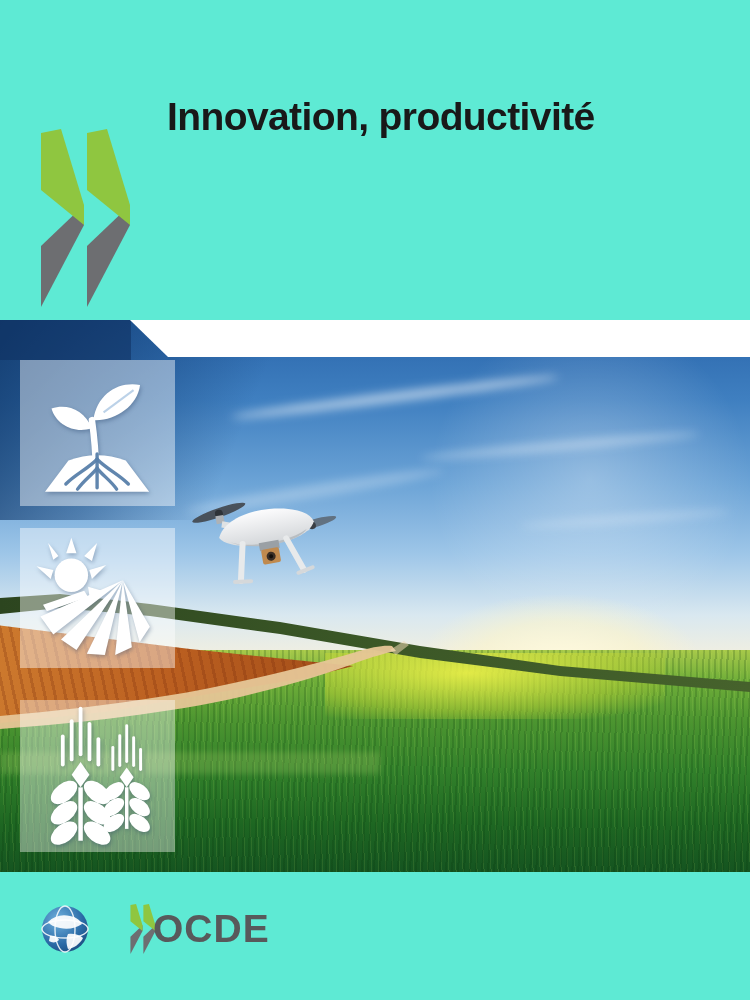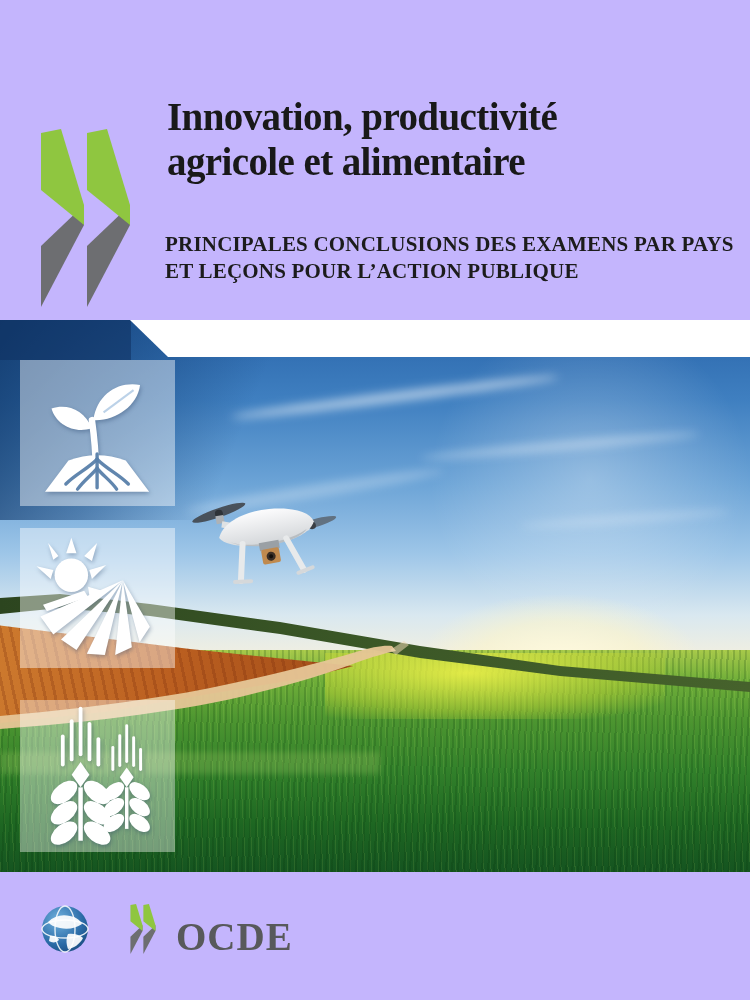--- a/index.html
+++ b/index.html
@@ -1,17 +1,17 @@
 <!DOCTYPE html>
 <html><head>
 <meta charset="utf-8">
 <style>
   html,body{margin:0;padding:0;background:#ffffff;}
-  #cover{position:relative;width:750px;height:1000px;background:#c4b5fd;overflow:hidden;
-         font-family:Liberation Serif, serif;}
+  #cover{position:relative;width:750px;height:1000px;background:#5eead4;overflow:hidden;
+         font-family:Liberation Sans, sans-serif;}
   
   #oecd-logo{position:absolute;left:40px;top:129px;width:95px;height:178px;}
   #title{position:absolute;left:167px;top:94px;width:570px;
          font-size:39px;line-height:45px;font-weight:bold;color:#191919;letter-spacing:-0.6px;}
   #subtitle{position:absolute;left:165px;top:231px;width:575px;
          font-size:21px;line-height:27px;font-weight:bold;color:#1c1c1c;letter-spacing:0.2px;}
   
   #photo{position:absolute;left:0;top:320px;width:750px;height:552px;overflow:hidden;background:#5d94cc;}
   .sky{position:absolute;left:0;top:0;width:750px;height:360px;
        background:linear-gradient(#2a66ab 0%,#3f7fc0 22%,#6ba3d6 45%,#9ec6e8 65%,#d9e8f0 82%,#f7f1dd 96%,#fbf5e2 100%);}
@@ -51,48 +51,43 @@
   #sq-sprout{top:40px;height:146px;}
   #sq-sunfield{top:208px;height:140px;}
   #sq-wheat{top:380px;height:152px;background:rgba(255,255,255,0.40);}
   .icon-square svg{position:absolute;left:8%;top:4%;width:84%;height:92%;
        filter:drop-shadow(1px 2px 2px rgba(25,55,95,0.35));}
   #drone{position:absolute;left:185px;top:158px;width:160px;height:118px;}
   
   #footer-logo{position:absolute;left:40px;top:903px;height:52px;}
   #globe{position:absolute;left:0;top:1px;width:50px;height:50px;}
   #footer-chevrons{position:absolute;left:90px;top:1px;width:27px;height:50px;}
-  #ocde-wordmark{position:absolute;left:136px;top:0;font-size:39px;line-height:52px;
-       font-weight:bold;color:#58595b;letter-spacing:1px;margin-top:8px;}
+  #ocde-wordmark{position:absolute;left:113px;top:0;font-size:39px;line-height:52px;
+       font-weight:bold;color:#58595b;letter-spacing:1px;}
 </style>
 </head>
 <body>
 
 <div id="cover">
 
   <svg id="oecd-logo" viewBox="0 0 95 178" xmlns="http://www.w3.org/2000/svg">
     <g>
       <polygon points="44,76 44,96 1,178 1,117" fill="#6d6e71"></polygon>
       <polygon points="1,4 21,0 44,76 44,96 1,61" fill="#8fc640"></polygon>
     </g>
     <g transform="translate(46,0)">
       <polygon points="44,76 44,96 1,178 1,117" fill="#6d6e71"></polygon>
       <polygon points="1,4 21,0 44,76 44,96 1,61" fill="#8fc640"></polygon>
     </g>
   </svg>
 
   <div id="title">
     <div>Innovation, productivité</div>
-    <div>agricole et alimentaire</div>
   </div>
 
-  <div id="subtitle">
-    <div>PRINCIPALES CONCLUSIONS DES EXAMENS PAR PAYS</div>
-    <div>ET LEÇONS POUR L’ACTION PUBLIQUE</div>
-  </div>
 
   <div id="photo">
     <div class="sky"></div>
     <div class="sky-dark-left"></div>
     <div class="strip-dark"></div>
     <div class="haze"></div>
     <div class="glow"></div>
     <div class="cloud" style="left:230px;top:72px;width:330px;height:10px;transform:rotate(-7deg);"></div>
     <div class="cloud" style="left:420px;top:122px;width:280px;height:8px;transform:rotate(-5deg);opacity:.7;"></div>
     <div class="cloud" style="left:185px;top:165px;width:260px;height:12px;transform:rotate(-9deg);opacity:.5;"></div>

